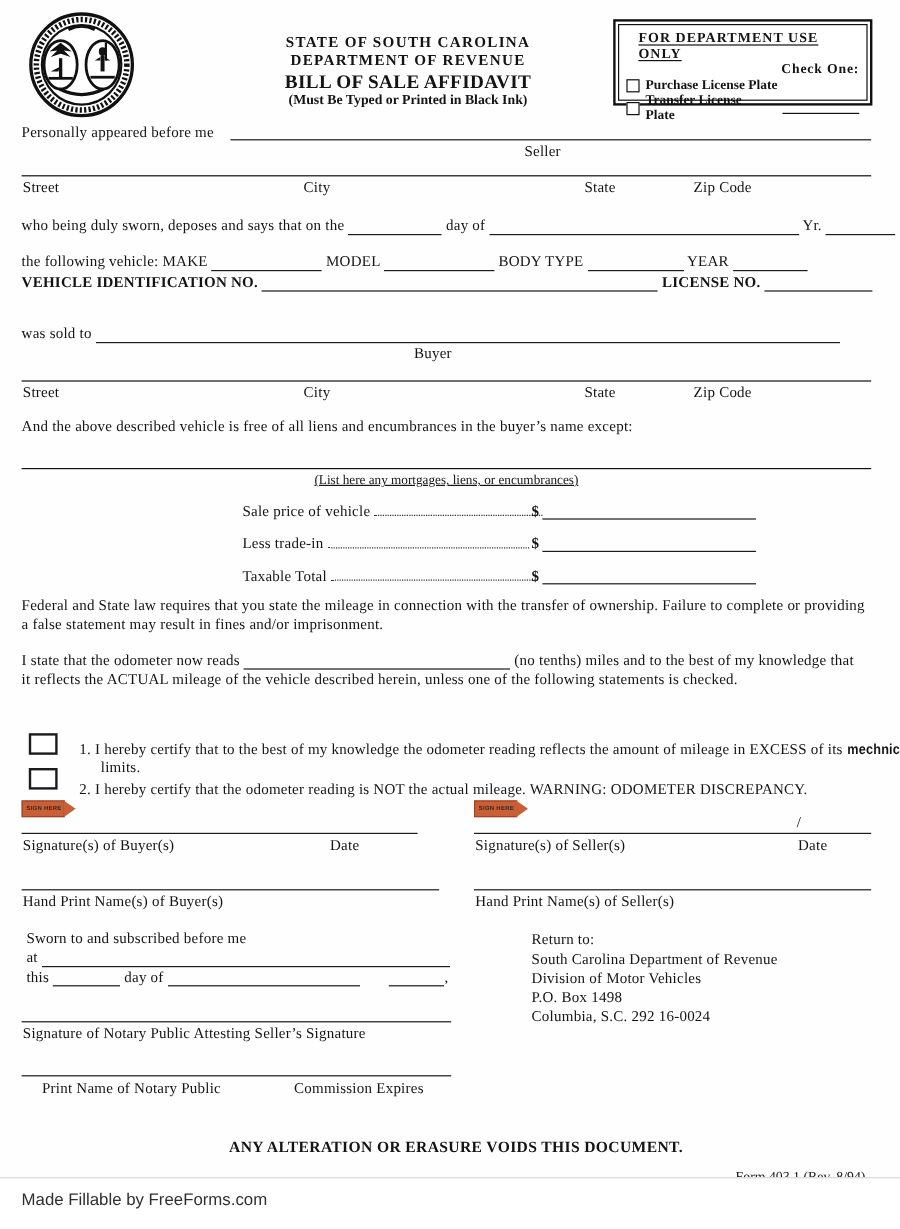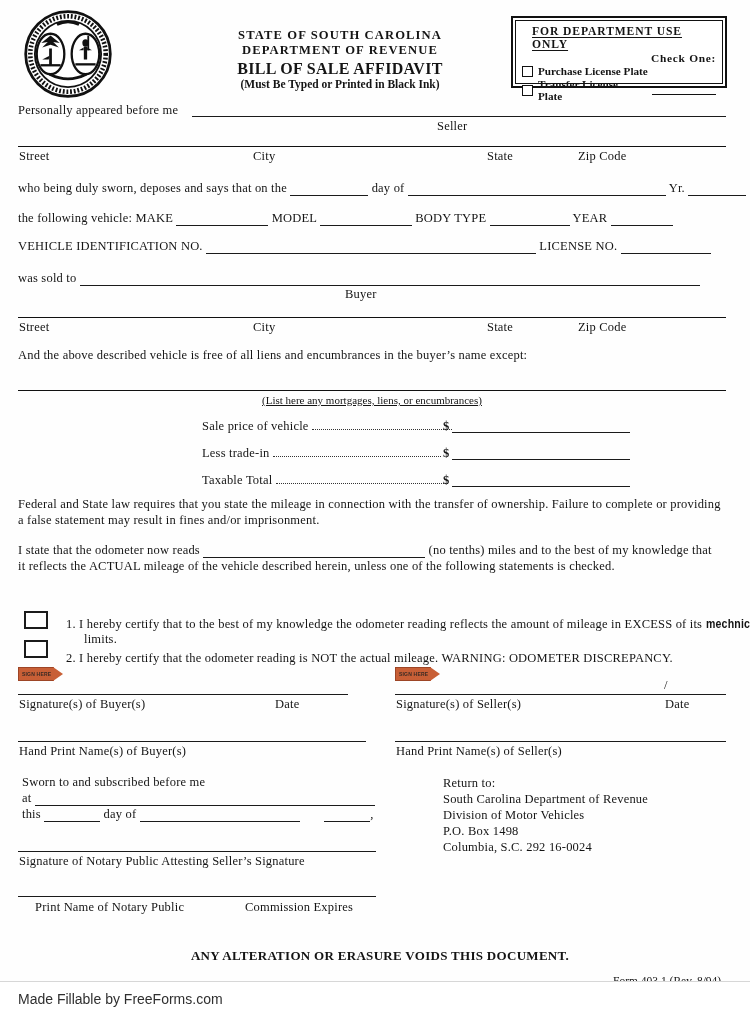--- a/index.html
+++ b/index.html
@@ -191,21 +191,21 @@
     <span>the  following vehicle:  MAKE</span>
     <span class="blank" style="width:92px;"></span>
     <span>MODEL</span>
     <span class="blank" style="width:92px;"></span>
     <span>BODY TYPE</span>
     <span class="blank" style="width:80px;"></span>
     <span>YEAR</span>
     <span class="blank" style="width:62px;"></span>
   </div>
 
-  <div class="row lbl" style="left:18px;top:239px;">
+  <div class="row lbl" style="left:18px;top:228px;font-weight:bold;">
     <span>VEHICLE  IDENTIFICATION  NO.</span>
     <span class="blank" style="width:330px;"></span>
     <span>LICENSE NO.</span>
     <span class="blank" style="width:90px;"></span>
   </div>
 
   <div class="row lbl" style="left:18px;top:271px;">
     <span>was  sold  to</span>
     <span class="blank" style="width:620px;"></span>
   </div>

